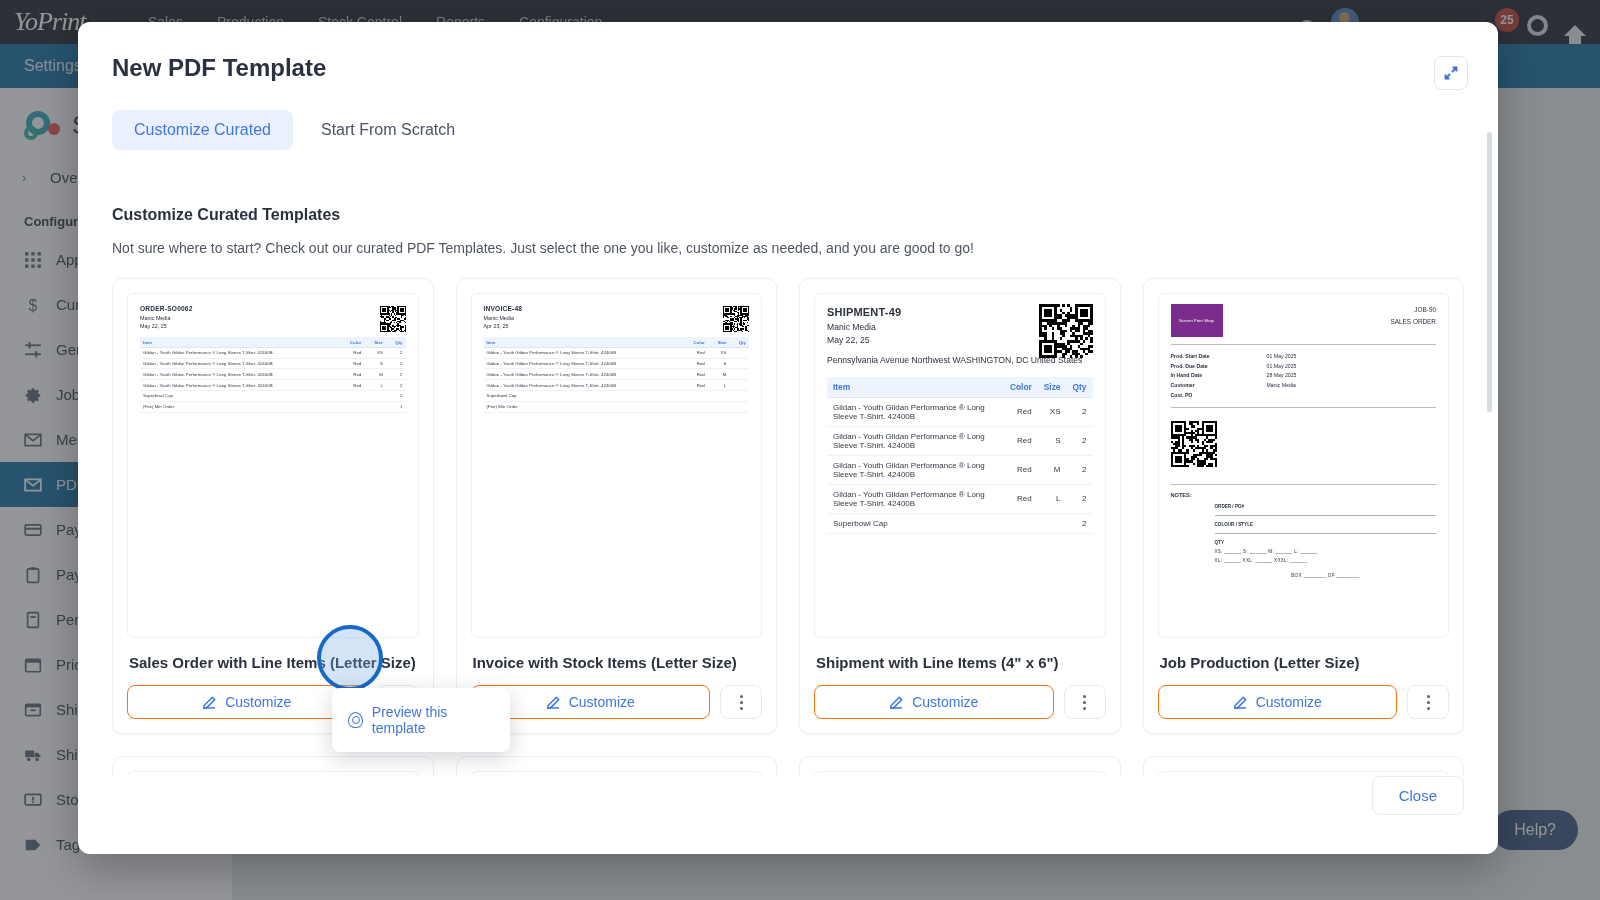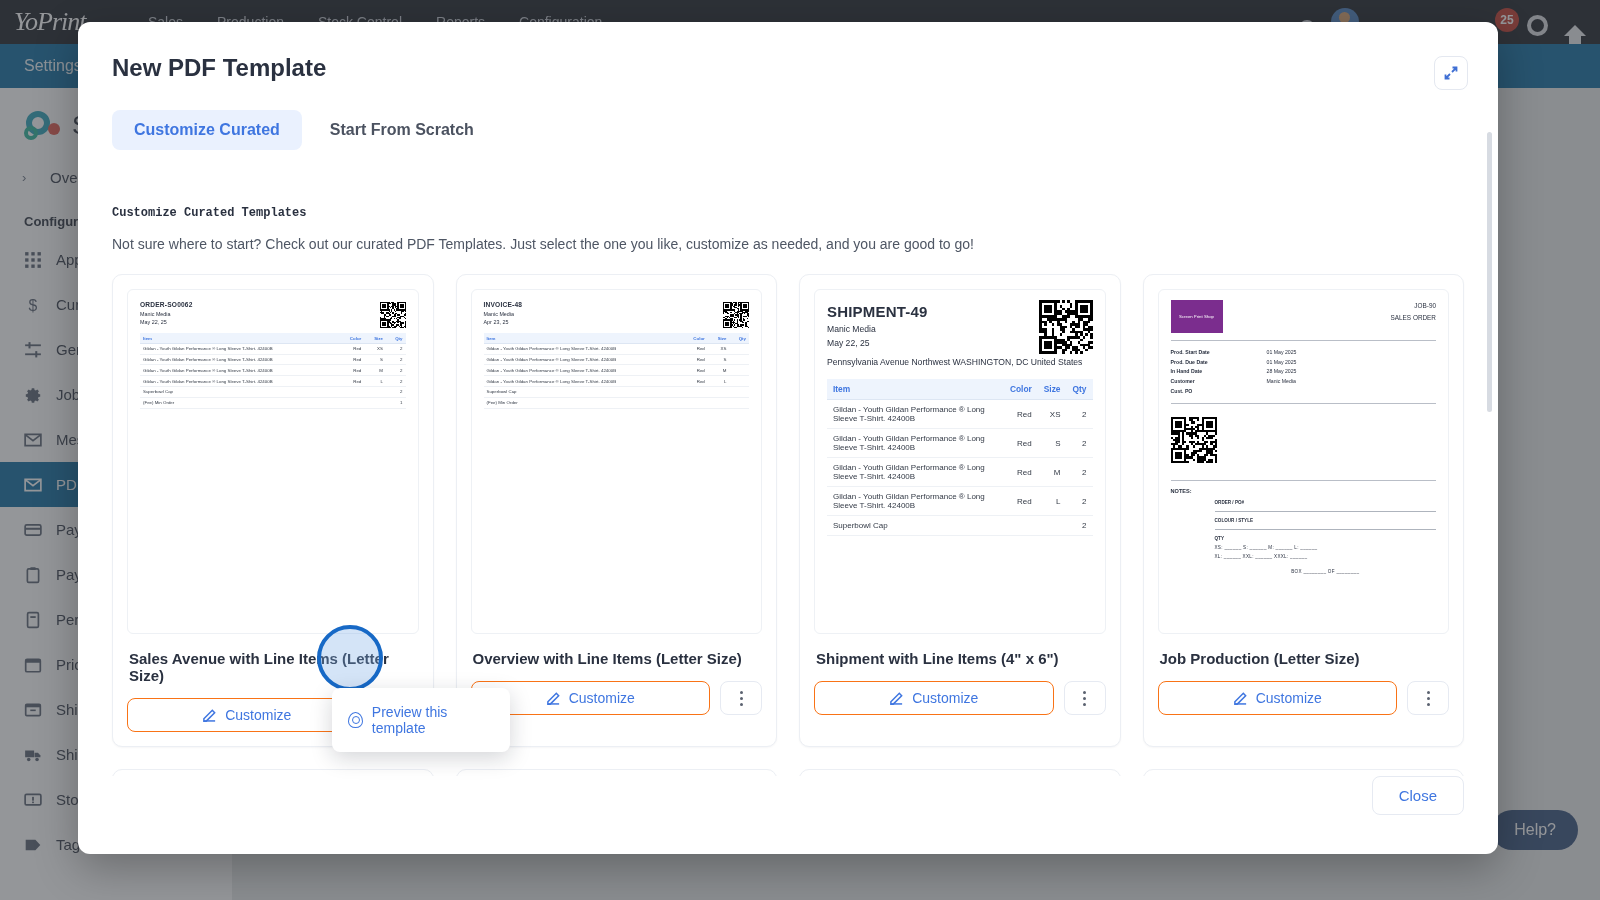--- a/index.html
+++ b/index.html
@@ -86,30 +86,30 @@
   .modal-title { font-size:24px; font-weight:700; color:#2a3140; }
   .expand-btn {
     position:absolute; right:30px; top:34px; width:34px;height:34px;
     border:1px solid #e4e8f0; border-radius:8px; display:flex;align-items:center;justify-content:center;
     color:#3f6fd4; background:#fff; cursor:pointer;
   }
   .expand-btn svg{width:16px;height:16px;stroke:#3f6fd4;fill:none;stroke-width:1.8;}
 
   .tabs { display:flex; gap:6px; margin-top:28px; }
   .tab {
-    padding:11px 22px; border-radius:8px; font-size:16px; font-weight:700; cursor:pointer;
+    padding:11px 22px; border-radius:8px; font-size:16px; font-weight:400; cursor:pointer;
     color:#4b5260;
   }
   .tab.active { background:#eaf1fe; color:#3f76e0; }
 
   .modal-body {
     position:absolute; left:0; right:0; top:168px; bottom:78px;
     padding:0 34px; overflow:hidden;
   }
-  .sec-title { font-size:12px; font-weight:700; color:#2a3140; margin-top:16px;font-family:Liberation Mono, monospace; }
+  .sec-title { font-size:16px; font-weight:700; color:#2a3140; margin-top:16px; }
   .sec-desc  { font-size:14px; color:#4e5664; margin-top:16px; }
 
   .grid { display:grid; grid-template-columns:repeat(4,1fr); gap:22px; margin-top:22px; }
   .card {
     border:1px solid #eceff4; border-radius:10px; background:#fff; padding:14px;
     box-shadow:0 1px 2px rgba(16,24,40,.04);
   }
   .thumb {
     border:1px solid #eef1f5; border-radius:6px; height:345px; overflow:hidden;
     background:#fff; padding:10px 12px; position:relative;
@@ -135,21 +135,21 @@
   .qr { position:absolute; right:12px; top:12px; width:26px; height:26px; }
   .ttable { width:100%; border-collapse:collapse; margin-top:7px; font-size:4.4px; }
   .ttable th {
     background:#eef4fd; color:#3f76e0; text-align:left; font-weight:600;
     padding:2.4px 3px; border-bottom:1px solid #dde6f3; font-size:4.4px;
   }
   .ttable td { padding:2.4px 3px; border-bottom:1px solid #eef1f5; color:#333a46; }
   .ttable td.n, .ttable th.n { text-align:right; }
 
   
-  .thumb.big .tp-id { font-size:15px; }
+  .thumb.big .tp-id { font-size:11px; }
   .thumb.big .tp { font-size:8.6px; line-height:1.55; }
   .thumb.big .qr { width:54px;height:54px; right:12px; top:10px;}
   .thumb.big .ttable { font-size:8px; margin-top:10px; }
   .thumb.big .ttable th { font-size:8.4px; padding:5px 6px; }
   .thumb.big .ttable td { padding:5px 6px; font-size:8px; }
 
   
   .jp-logo { width:52px;height:33px;background:#7b2d8e;color:#fff;font-size:4.3px;
              display:flex;align-items:center;justify-content:center; }
   .jp-head { display:flex; justify-content:space-between; align-items:flex-start; }
@@ -607,21 +607,21 @@
                 </tr>
                 <tr>
                   <td class="">(Fee) Min Order</td>
                   <td class="n"></td>
                   <td class="n"></td>
                   <td class="n">1</td>
                 </tr>
               </tbody>
             </table>
           </div>
-     <div class="card-title">Sales Avenue with Line Items (Letter Size)</div>
+     <div class="card-title">Sales Order with Line Items (Letter Size)</div>
      <div class="card-actions">
        <div class="btn-customize">
          <svg viewBox="0 0 16 16">
                 <path d="M2 11.5 11 2.5l2.5 2.5-9 9H2z"></path>
                 <path d="M2 13.8h12"></path>
               </svg>
          <span>Customize</span>
        </div>
        <div class="btn-kebab">
          <span class="kebab-inner">
@@ -831,21 +831,21 @@
                 </tr>
                 <tr>
                   <td class="">(Fee) Min Order</td>
                   <td class="n"></td>
                   <td class="n"></td>
                   <td class="n"></td>
                 </tr>
               </tbody>
             </table>
           </div>
-     <div class="card-title">Overview with Line Items (Letter Size)</div>
+     <div class="card-title">Invoice with Stock Items (Letter Size)</div>
      <div class="card-actions">
        <div class="btn-customize">
          <svg viewBox="0 0 16 16">
                 <path d="M2 11.5 11 2.5l2.5 2.5-9 9H2z"></path>
                 <path d="M2 13.8h12"></path>
               </svg>
          <span>Customize</span>
        </div>
        <div class="btn-kebab">
          <span class="kebab-inner">

